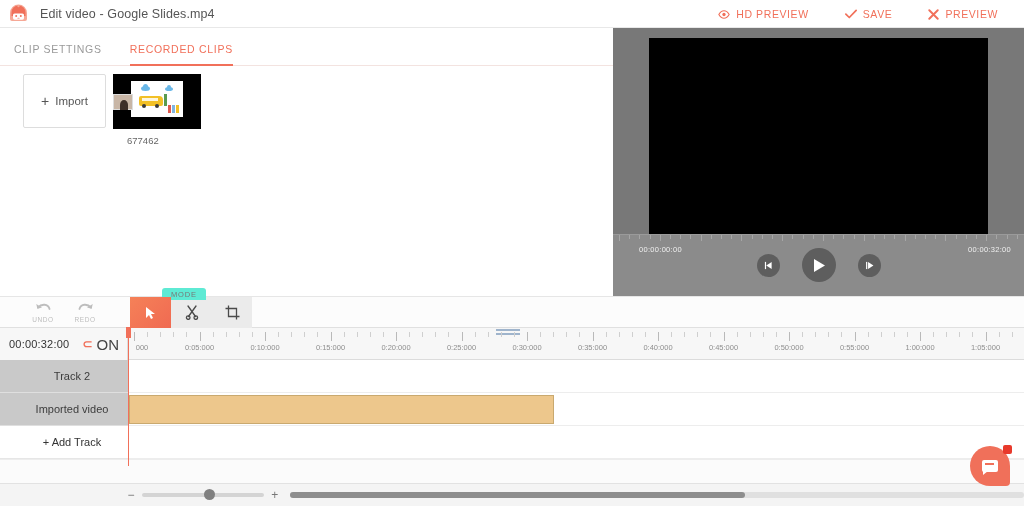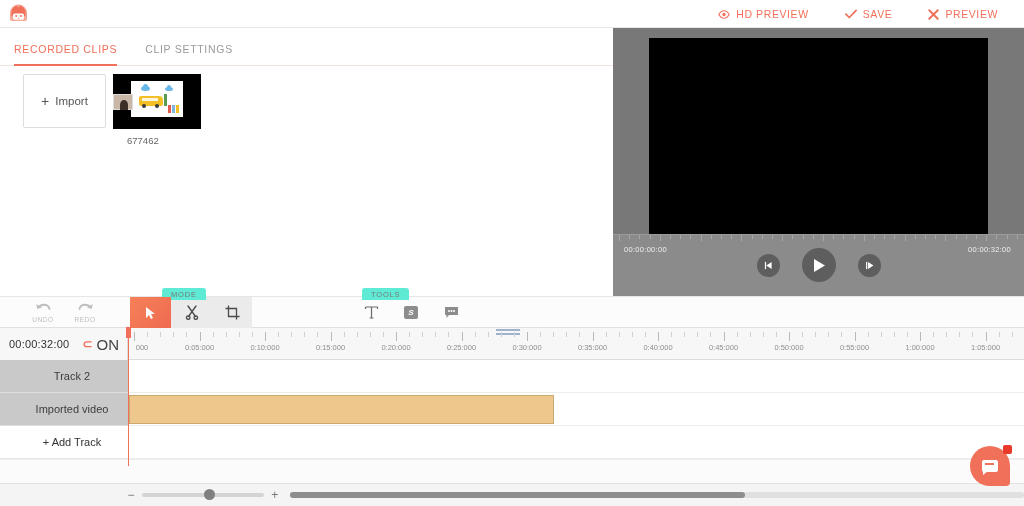--- a/index.html
+++ b/index.html
@@ -128,21 +128,21 @@
   }
   .preview-ruler {
     position: absolute; left: 0; top: 0; width: 411px; height: 9px;
     background: #8b8b8b;
     border-top: 1px solid #9a9a9a;
   }
   .preview-ruler span {
     position: absolute; top: 0; width: 1px; height: 5px; background: #a6a6a6;
   }
   .tc-left {
-    position: absolute; left: 11px; top: 11px;
+    position: absolute; left: 26px; top: 11px;
     font-size: 7.5px; color: #efefef; letter-spacing: .3px;
     font-family: "Liberation Sans", sans-serif;
   }
   .tc-right {
     position: absolute; right: 13px; top: 11px;
     font-size: 7.5px; color: #efefef; letter-spacing: .3px;
   }
   .play-row {
     position: absolute; left: 0; top: 14px; width: 411px;
     display: flex; align-items: center; justify-content: center; gap: 22px;
@@ -314,20 +314,21 @@
       <svg width="21" height="20" viewBox="0 0 21 20">
         <path d="M2 9 A8.5 8.5 0 0 1 19 9 L19 15 A2 2 0 0 1 17 17 L4 17 A2 2 0 0 1 2 15 Z" fill="#f6a896"></path>
         <path d="M3.5 8.5 A7 7 0 0 1 17.5 8.5 L17.5 12 L3.5 12 Z" fill="#f0705a"></path>
         <rect x="5" y="9.5" width="11" height="6.2" rx="1.6" fill="#ffffff"></rect>
         <circle cx="8.2" cy="12" r="1" fill="#f0705a"></circle>
         <circle cx="12.8" cy="12" r="1" fill="#f0705a"></circle>
         <rect x="9.4" y="13.8" width="2.2" height="1" rx="0.5" fill="#f6a896"></rect>
         <circle cx="10.5" cy="2.2" r="1.1" fill="#f6a896"></circle>
       </svg>
     </div>
+    <div class="app-title">Edit video - Google Slides.mp4</div>
 
     <div class="title-actions">
       <div class="title-action">
         <svg width="12" height="9" viewBox="0 0 14 10">
           <path d="M7 0.6C3.4 0.6 1 5 1 5s2.4 4.4 6 4.4S13 5 13 5 10.6 0.6 7 0.6z" fill="none" stroke="#f1705a" stroke-width="1.3"></path>
           <circle cx="7" cy="5" r="1.9" fill="#f1705a"></circle>
         </svg>
         <span>HD PREVIEW</span>
       </div>
       <div class="title-action">
@@ -339,25 +340,25 @@
       <div class="title-action">
         <svg width="11" height="11" viewBox="0 0 12 12">
           <path d="M1.4 1.4 L10.6 10.6 M10.6 1.4 L1.4 10.6" stroke="#f1705a" stroke-width="2.1" stroke-linecap="round"></path>
         </svg>
         <span>PREVIEW</span>
       </div>
     </div>
   </div>
 
   <div class="tabbar">
+    <div class="tab">
+      <span>CLIP SETTINGS</span>
+    </div>
     <div class="tab active">
       <span>RECORDED CLIPS</span>
-    </div>
-    <div class="tab">
-      <span>CLIP SETTINGS</span>
     </div>
   </div>
 
   <div class="clips-panel">
     <div class="import-btn">
       <span class="import-plus">+</span>
       <span class="import-label">Import</span>
     </div>
 
     <div class="clip-thumb-wrap">
@@ -481,39 +482,20 @@
         </svg>
       </div>
       <div class="mode-btn" style="left:82px">
         <svg width="15" height="15" viewBox="0 0 15 15">
           <path d="M3.5 0.5 L3.5 11.5 L14.5 11.5" fill="none" stroke="#4a4a4a" stroke-width="1.3"></path>
           <path d="M0.5 3.5 L11.5 3.5 L11.5 14.5" fill="none" stroke="#4a4a4a" stroke-width="1.3"></path>
         </svg>
       </div>
     </div>
 
-    <div class="tools-group">
-      <div class="group-label" style="left:-13px; top:-9px">TOOLS</div>
-      <div class="tool-btn" style="left:-24px">
-        <svg width="15" height="15" viewBox="0 0 15 15">
-          <path d="M1.5 2 L13.5 2 M7.5 2 L7.5 13 M5.6 13 L9.4 13 M1.5 2 L1.5 4 M13.5 2 L13.5 4" stroke="#6a6a6a" stroke-width="1.2" fill="none"></path>
-        </svg>
-      </div>
-      <div class="tool-btn" style="left:16px">
-        <span class="sticker-box">S</span>
-      </div>
-      <div class="tool-btn" style="left:56px">
-        <svg width="15" height="13" viewBox="0 0 15 13">
-          <path d="M1 1 L14 1 L14 9 L5 9 L2.5 12 L2.5 9 L1 9 Z" fill="#8c8c8c"></path>
-          <circle cx="5" cy="5" r="1" fill="#ffffff"></circle>
-          <circle cx="7.5" cy="5" r="1" fill="#ffffff"></circle>
-          <circle cx="10" cy="5" r="1" fill="#ffffff"></circle>
-        </svg>
-      </div>
-    </div>
   </div>
   <div class="toolbar-zone-right"></div>
 
   <div class="tl-head-left">
     <div class="tl-timecode">00:00:32:00</div>
     <div class="snap-wrap">
       <span class="snap-icon">⊂</span>
       <span class="snap-label">ON</span>
     </div>
   </div>

